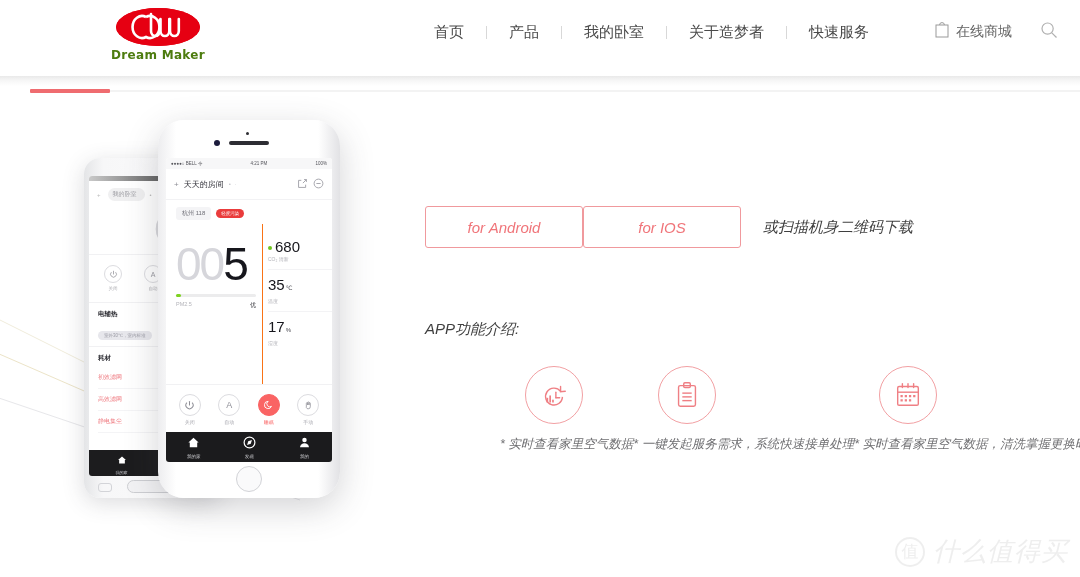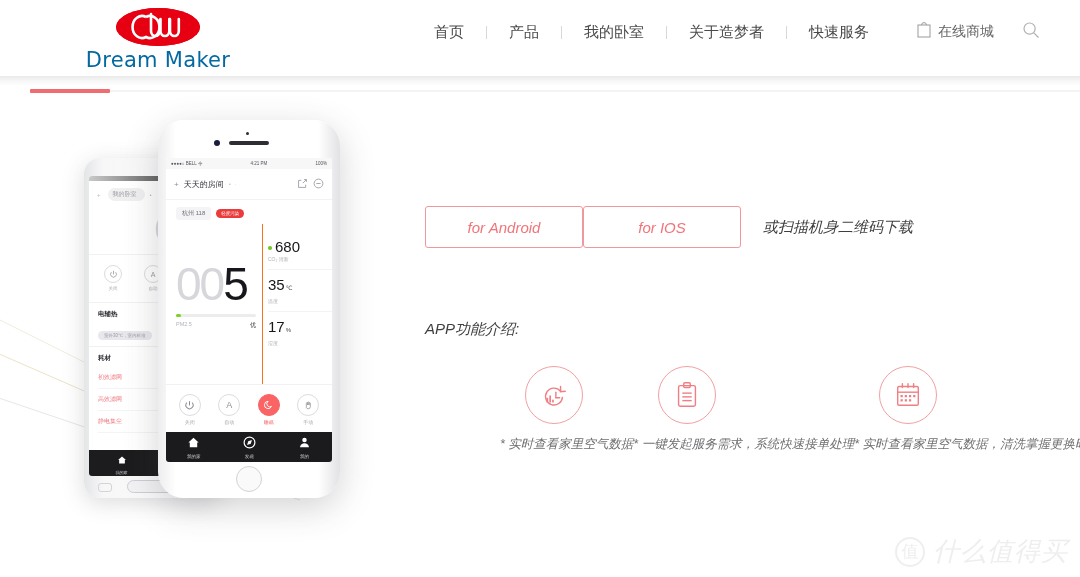--- a/index.html
+++ b/index.html
@@ -28,31 +28,31 @@
     background: #f3f3f3;
   }
 
   .logo { position: absolute; left: 73px; top: 8px; width: 170px; text-align: center; }
   .logo-mark {
     width: 84px; height: 38px; margin: 0 auto; background: #e60012;
     border-radius: 50%; position: relative;
   }
   .logo-mark svg { position: absolute; left: 0; top: 0; }
   .logo-text {
-    margin-top: 2px; color: #0369a1; font-size: 21px; letter-spacing: .3px;
-    font-family: "DejaVu Sans", sans-serif; font-weight: 400;
+    margin-top: 2px; color: #4d7c0f; font-size: 12px; letter-spacing: .3px;
+    font-family: "DejaVu Sans", sans-serif; font-weight: 700;
   }
 
   .nav { position: absolute; left: 420px; top: 21px; display: flex; align-items: center; }
   .nav-item {
     font-size: 15px; color: #4a4a4a; padding: 0 14px; white-space: nowrap;
     cursor: pointer; line-height: 20px;
   }
   .nav-divider { width: 1px; height: 13px; background: #d8d8d8; margin: 0 8px; }
-  .nav-shop { display: flex; align-items: center; gap: 7px; margin-left: 34px; cursor: pointer; }
+  .nav-shop { display: flex; align-items: center; gap: 7px; margin-left: 52px; cursor: pointer; }
   .nav-shop-label { font-size: 14px; color: #666; }
   .nav-search { margin-left: 28px; cursor: pointer; display: flex; align-items: center; }
 
   
   .decor { position: absolute; left: 0; top: 100px; width: 520px; height: 477px; pointer-events: none; }
 
   
   .phones { position: absolute; left: 40px; top: 120px; width: 420px; height: 400px; }
 
   .phone-back {
@@ -142,21 +142,21 @@
   }
   .pf-title { font-size: 8px; color:#32323a; }
   .pf-plus { font-size: 8px; color:#8d8d95; }
   .pf-dots { font-size: 6px; color:#c3c3c9; letter-spacing:1px; flex:1; }
   .pf-ic { color:#9a9aa2; }
   .pf-loc { padding: 7px 10px 4px; display:flex; align-items:center; gap:5px; }
   .pf-loc-chip { background:#f4f4f6; color:#6d6d75; font-size:6px; padding:2px 6px; border-radius:3px; }
   .pf-badge { background:#ea3c3c; color:#fff; font-size:4.5px; padding:2px 5px; border-radius:7px; }
   .pf-body { flex:1; display:flex; }
   .pf-left { flex: 1.25; padding: 18px 6px 8px 10px; position:relative; }
-  .pf-pm-num { font-size: 46px; line-height: 44px; font-weight: 300; color:#d6d6db; letter-spacing:-2px;margin-top:20px; }
+  .pf-pm-num { font-size: 46px; line-height: 44px; font-weight: 300; color:#d6d6db; letter-spacing:-2px; }
   .pf-pm-num b { color:#16161c; font-weight: 400; }
   .pf-bar { height:3px; background:#ececed; border-radius:2px; margin-top:8px; position:relative; }
   .pf-bar i { position:absolute; left:0; top:0; width:5px; height:3px; background:#7ed321; border-radius:2px; }
   .pf-pm-meta { display:flex; justify-content:space-between; margin-top:4px; }
   .pf-pm-label { font-size:5.5px; color:#b4b4ba; }
   .pf-pm-level { font-size:6px; color:#2b2b32; }
   .pf-right { flex: 1; border-left: 1px solid #f97316; padding: 8px 0 8px 5px; }
   .pf-metric { padding: 7px 0; border-bottom: 1px solid #f3f3f5; }
   .pf-metric:last-child { border-bottom: 0; }
   .pf-metric-val { font-size: 15px; color:#16161c; font-weight: 500; line-height: 15px; }

